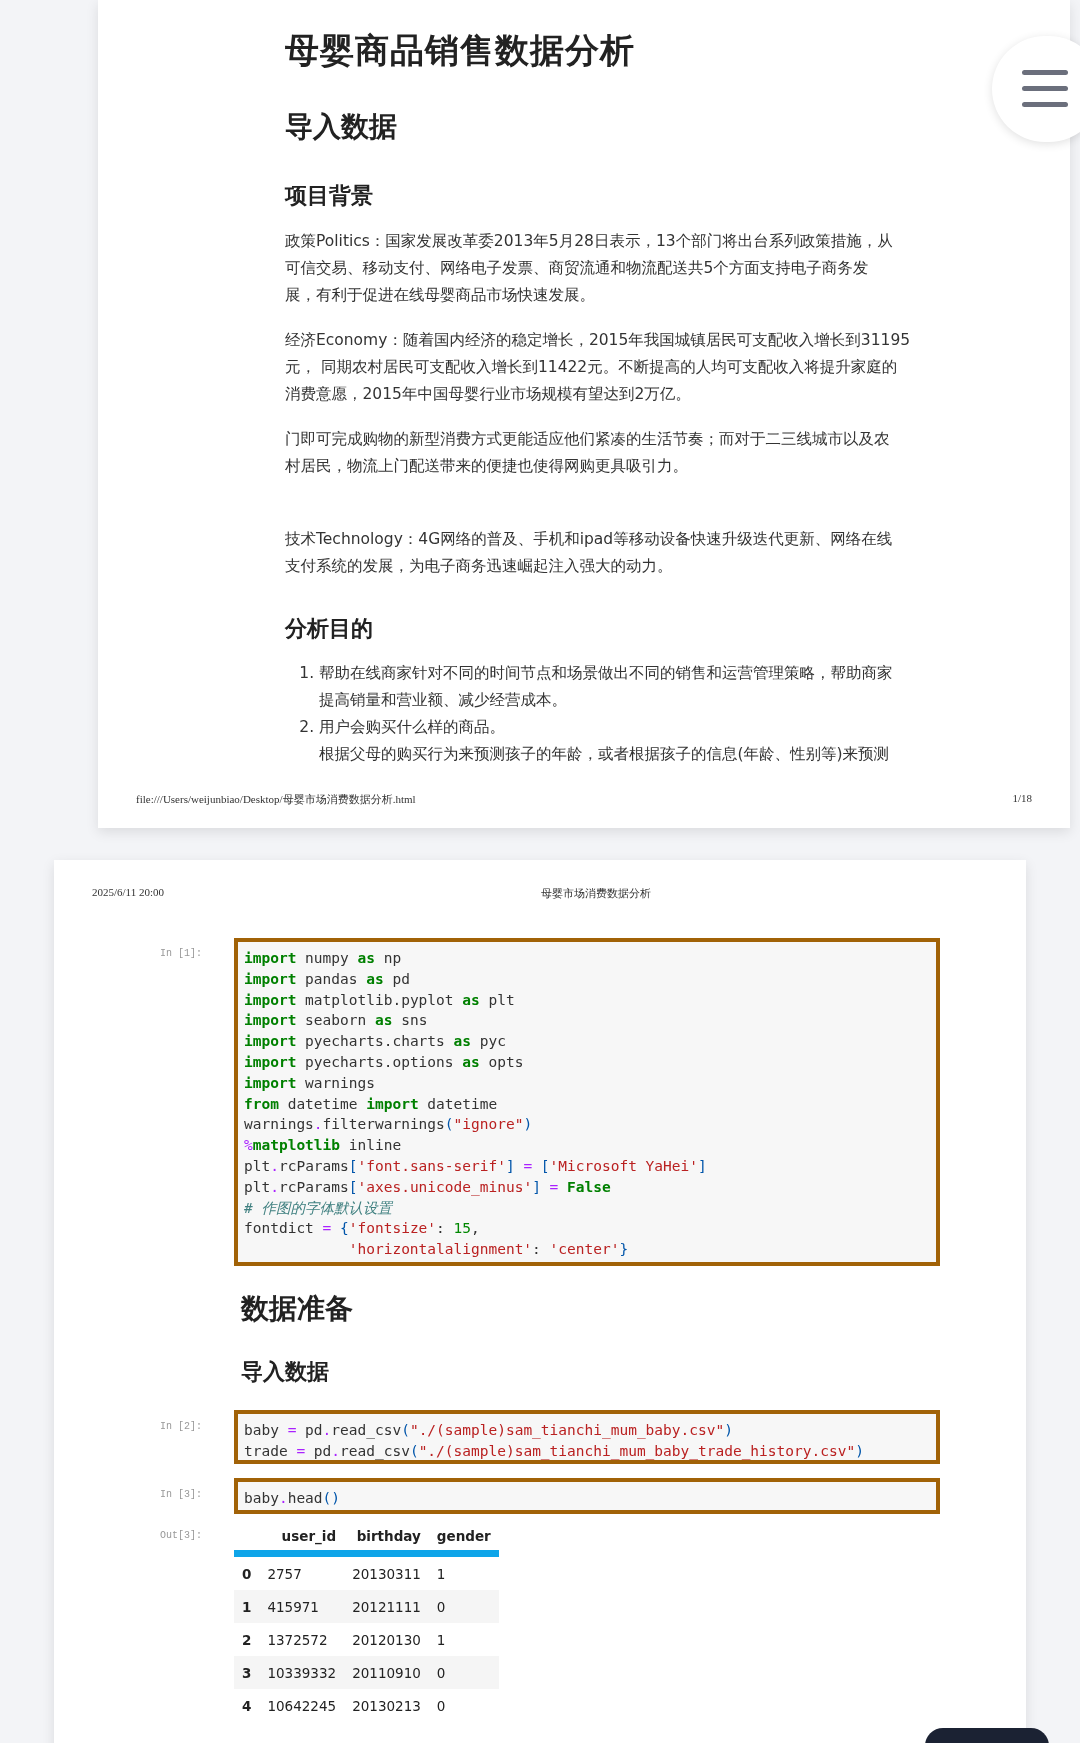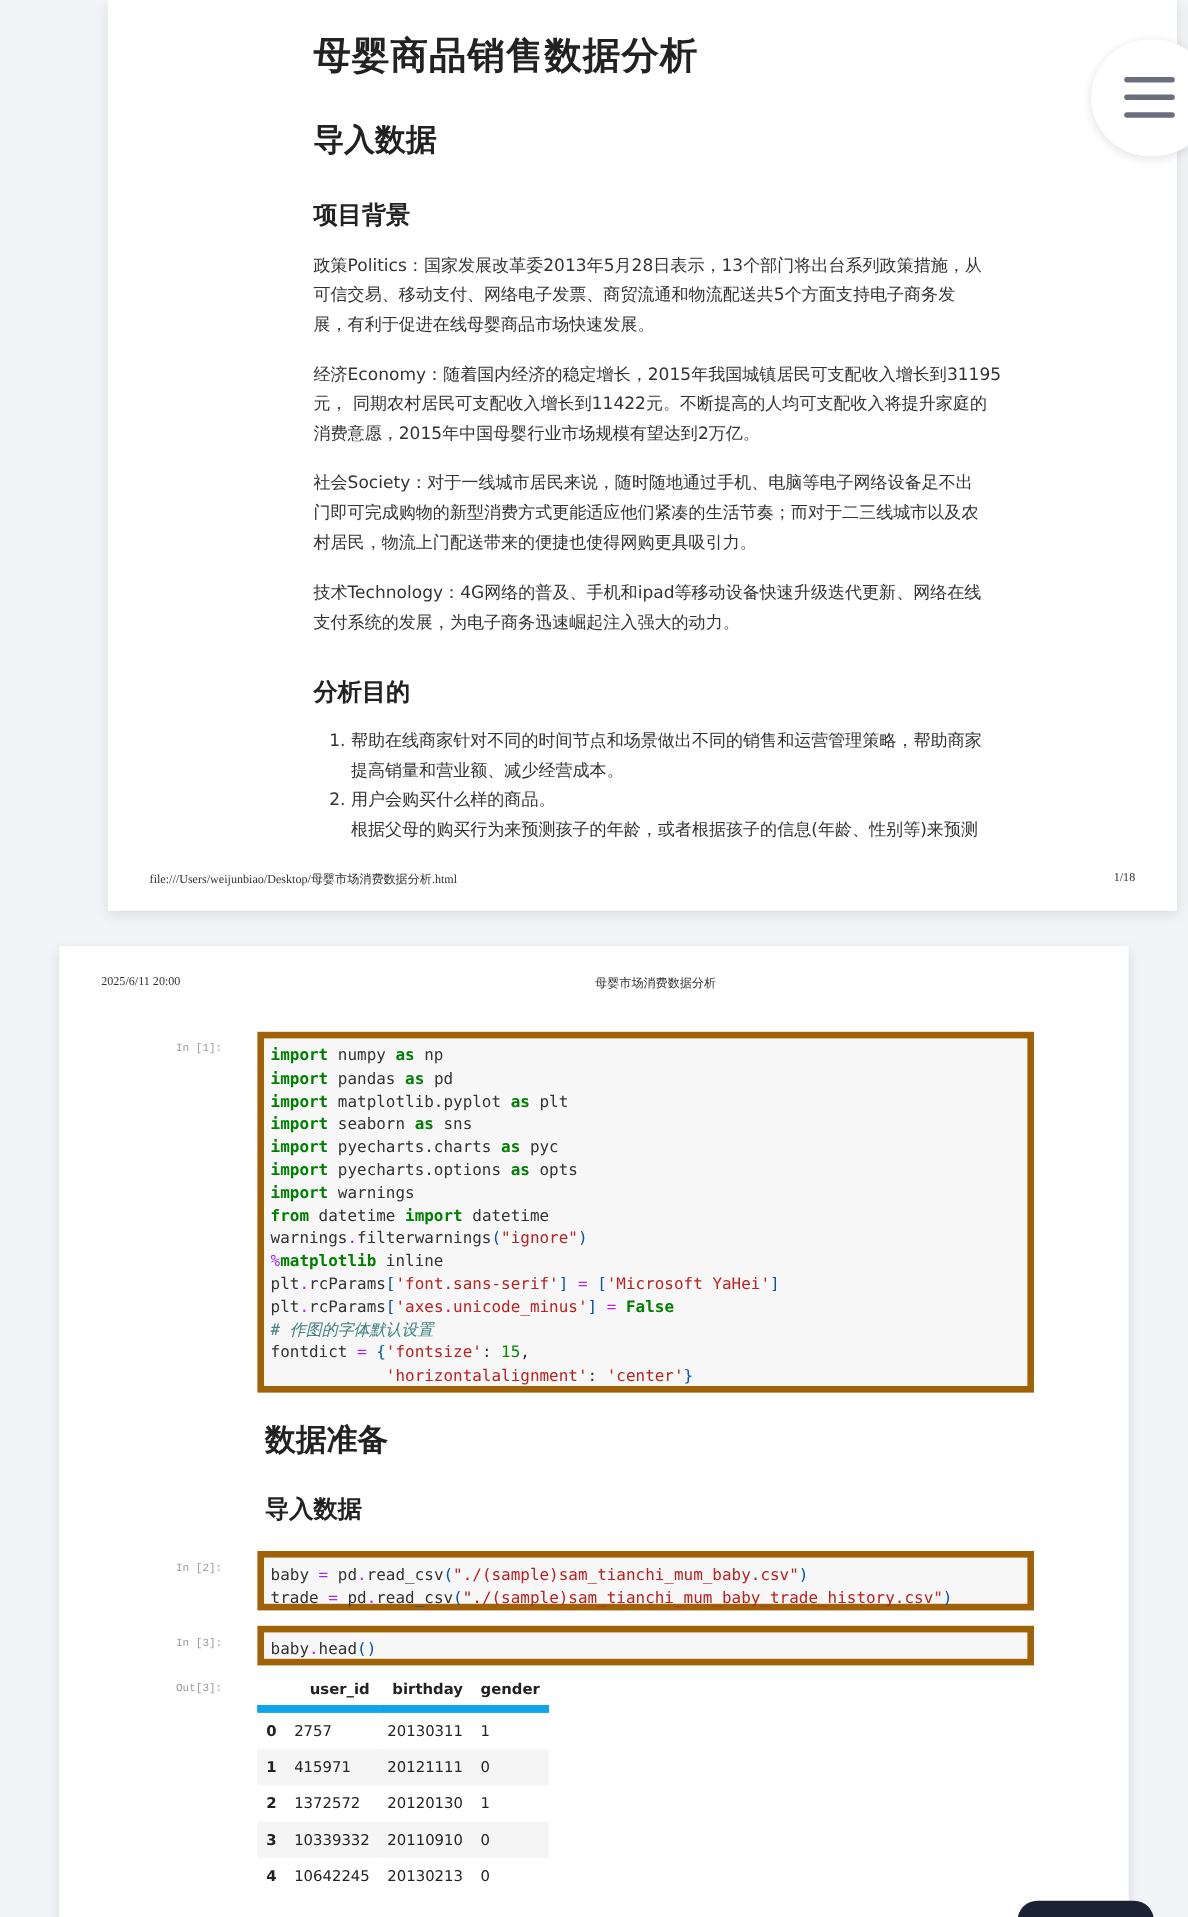--- a/index.html
+++ b/index.html
@@ -23,21 +23,21 @@
   .para { position: absolute; margin: 0; font-size: 15.5px; line-height: 27px; color: #333; width: 680px; }
   ol.goals { position: absolute; margin: 0; padding-left: 34px; font-size: 15.5px; line-height: 27px; color: #333; width: 660px; }
   ol.goals li { margin-bottom: 0; }
   .footer-path { position: absolute; left: 38px; top: 792px; font-family: "Liberation Serif", serif; font-size: 11px; color: #333; }
   .footer-page { position: absolute; right: 38px; top: 792px; font-family: "Liberation Serif", serif; font-size: 11px; color: #333; }
   .header-date { position: absolute; left: 38px; top: 26px; font-family: "Liberation Serif", serif; font-size: 11px; color: #333; }
   .header-title { position: absolute; left: 487px; top: 26px; font-family: "Liberation Serif", serif; font-size: 11px; color: #333; }
   .prompt { position: absolute; left: 106px; font-family: Liberation Mono, monospace; font-size: 10px; color: #999; width: 120px; }
   .code-cell {
     position: absolute; left: 180px; width: 706px;
-    background: #f7f7f7; border: 6px solid #a16207;
+    background: #f7f7f7; border: 4px solid #a16207;
     font-family: "DejaVu Sans Mono", "Liberation Mono", monospace;
     font-size: 14.5px; line-height: 20.8px; color: #333;
     padding: 6px 6px; box-sizing: border-box; white-space: pre;
   }
   .kw { color: #008000; font-weight: bold; }
   .str { color: #ba2121; }
   .op { color: #aa22ff; }
   .cm { color: #408080; font-style: italic; }
   .num { color: #080; }
   .br { color: #0055aa; }
@@ -66,21 +66,20 @@
     <div>政策Politics：国家发展改革委2013年5月28日表示，13个部门将出台系列政策措施，从</div>
     <div>可信交易、移动支付、网络电子发票、商贸流通和物流配送共5个方面支持电子商务发</div>
     <div>展，有利于促进在线母婴商品市场快速发展。</div>
   </div>
   <div class="para" style="left:187px; top:327px;">
     <div>经济Economy：随着国内经济的稳定增长，2015年我国城镇居民可支配收入增长到31195</div>
     <div>元， 同期农村居民可支配收入增长到11422元。不断提高的人均可支配收入将提升家庭的</div>
     <div>消费意愿，2015年中国母婴行业市场规模有望达到2万亿。</div>
   </div>
   <div class="para" style="left:187px; top:426px;">
-    <div>社会Society：对于一线城市居民来说，随时随地通过手机、电脑等电子网络设备足不出</div>
     <div>门即可完成购物的新型消费方式更能适应他们紧凑的生活节奏；而对于二三线城市以及农</div>
     <div>村居民，物流上门配送带来的便捷也使得网购更具吸引力。</div>
   </div>
   <div class="para" style="left:187px; top:526px;">
     <div>技术Technology：4G网络的普及、手机和ipad等移动设备快速升级迭代更新、网络在线</div>
     <div>支付系统的发展，为电子商务迅速崛起注入强大的动力。</div>
   </div>
 
   <div class="h3" style="left:187px; top:614px;">分析目的</div>
   <ol class="goals" style="left:187px; top:660px;">

